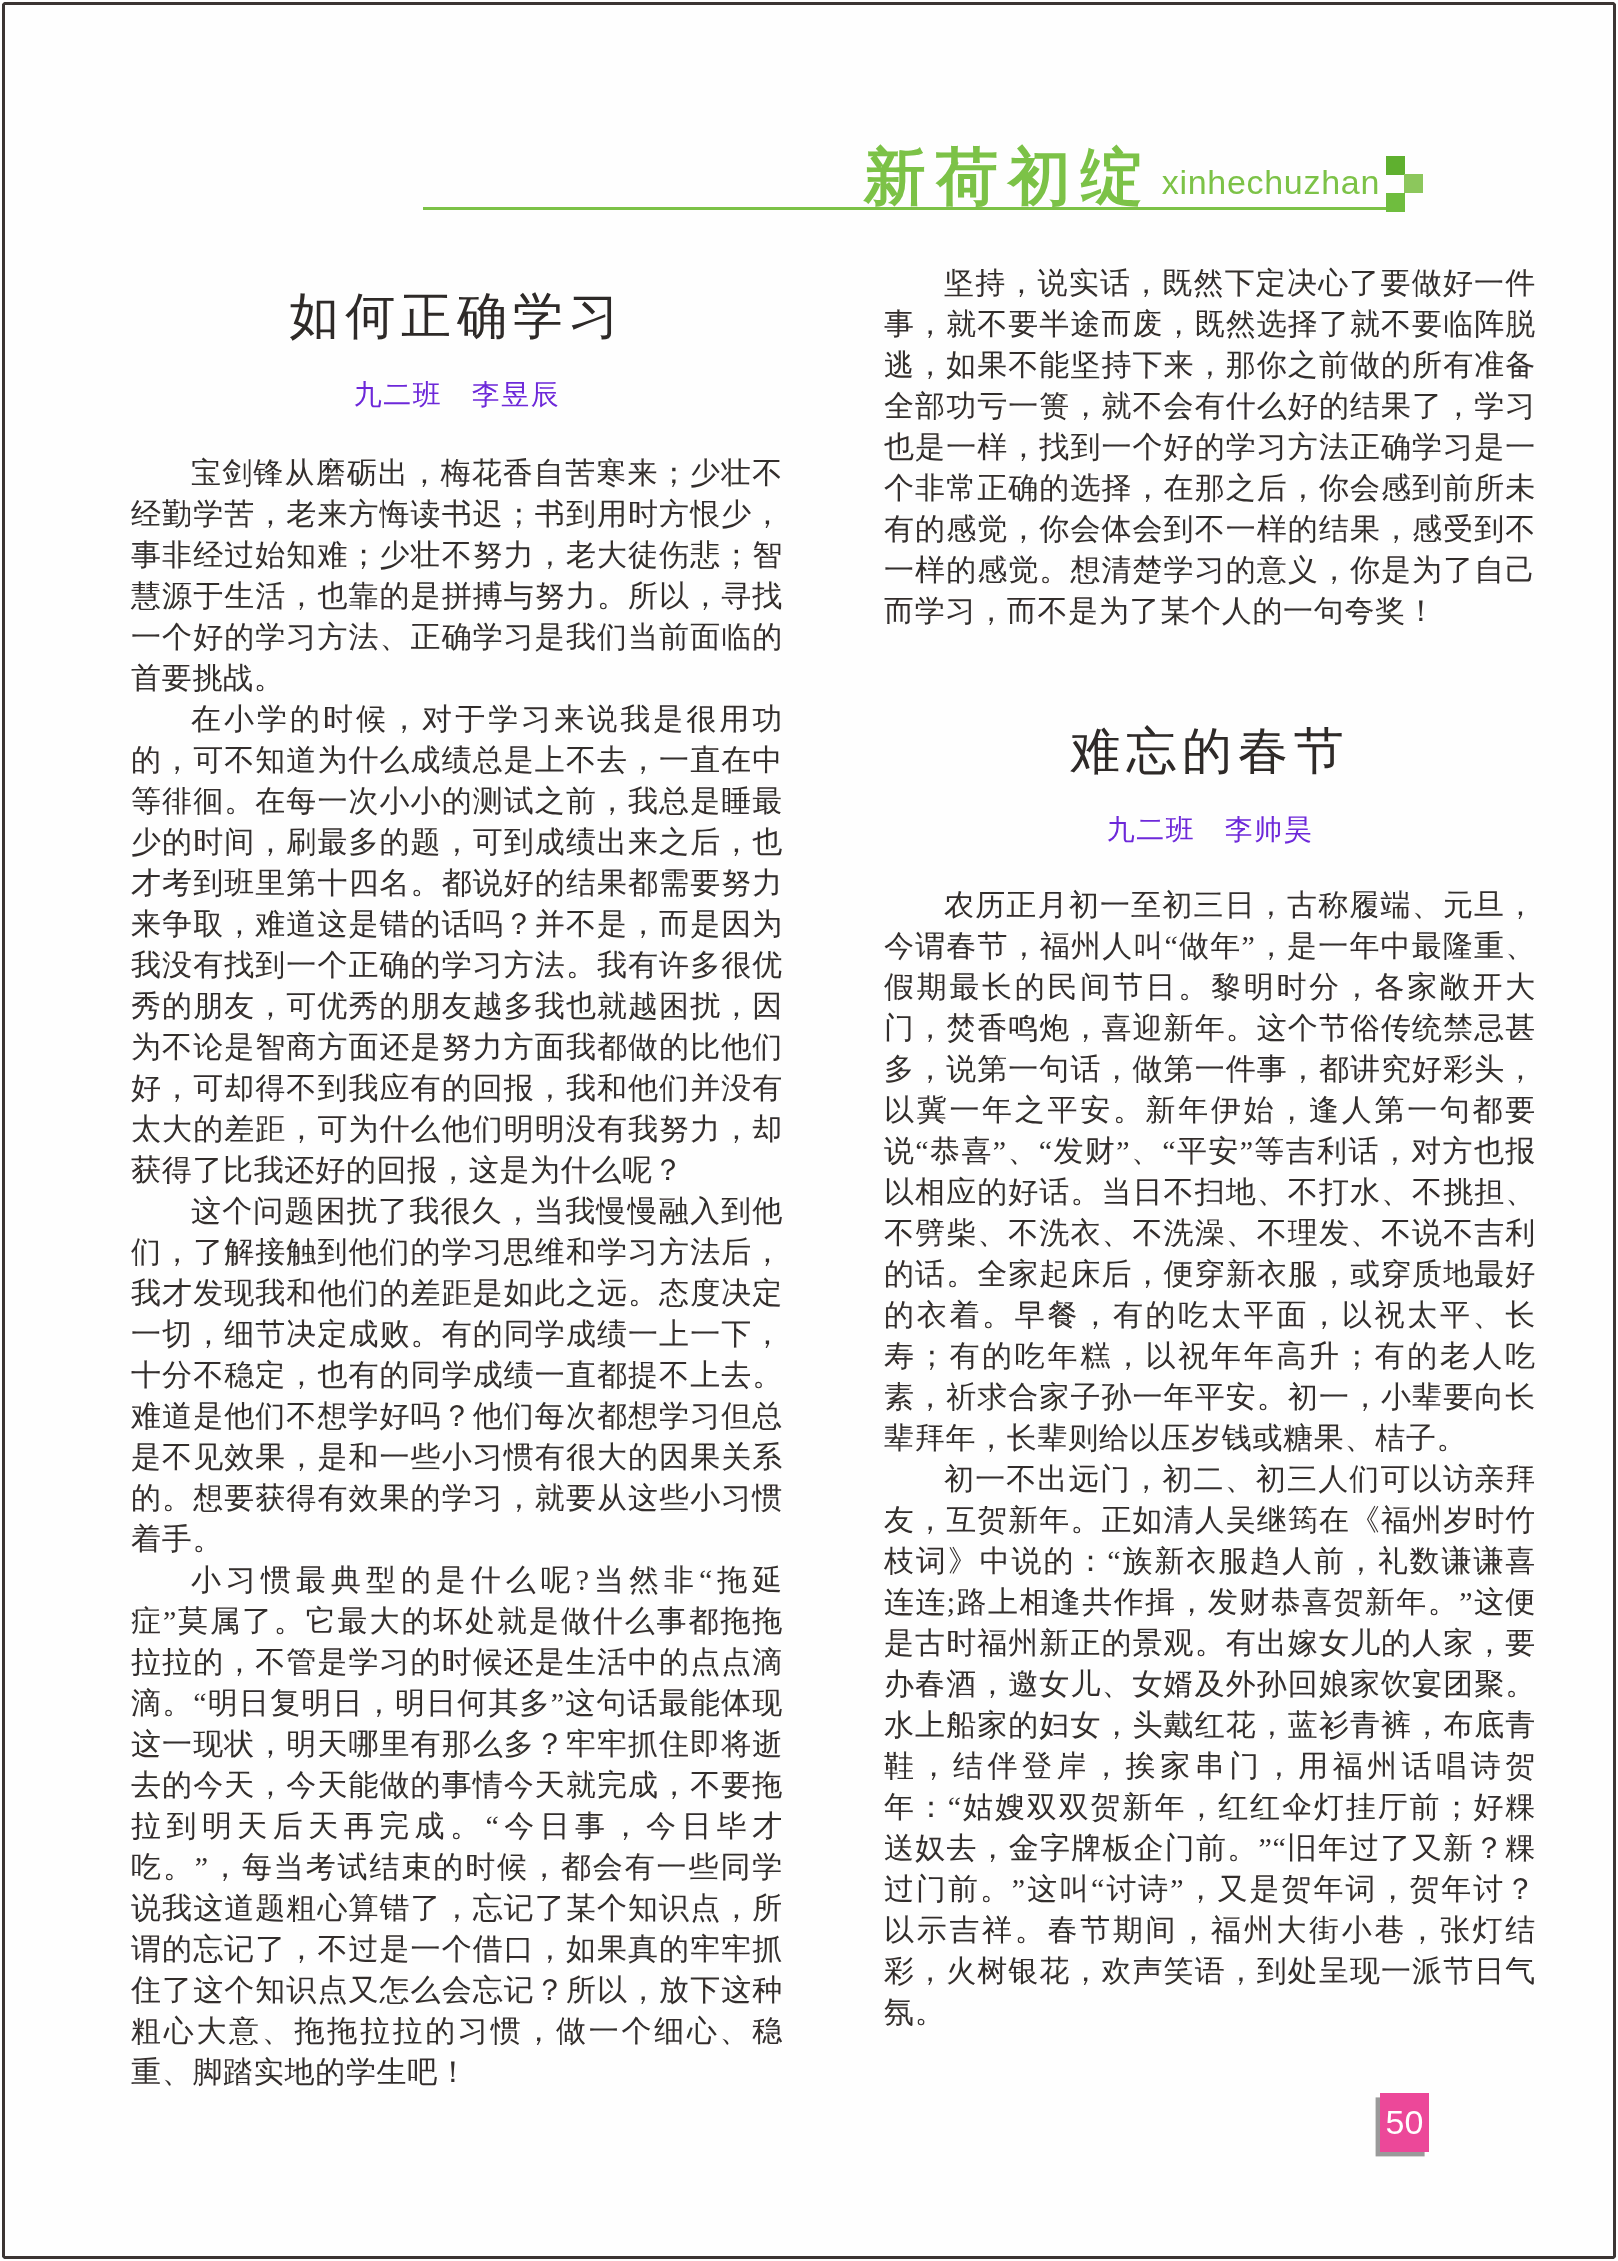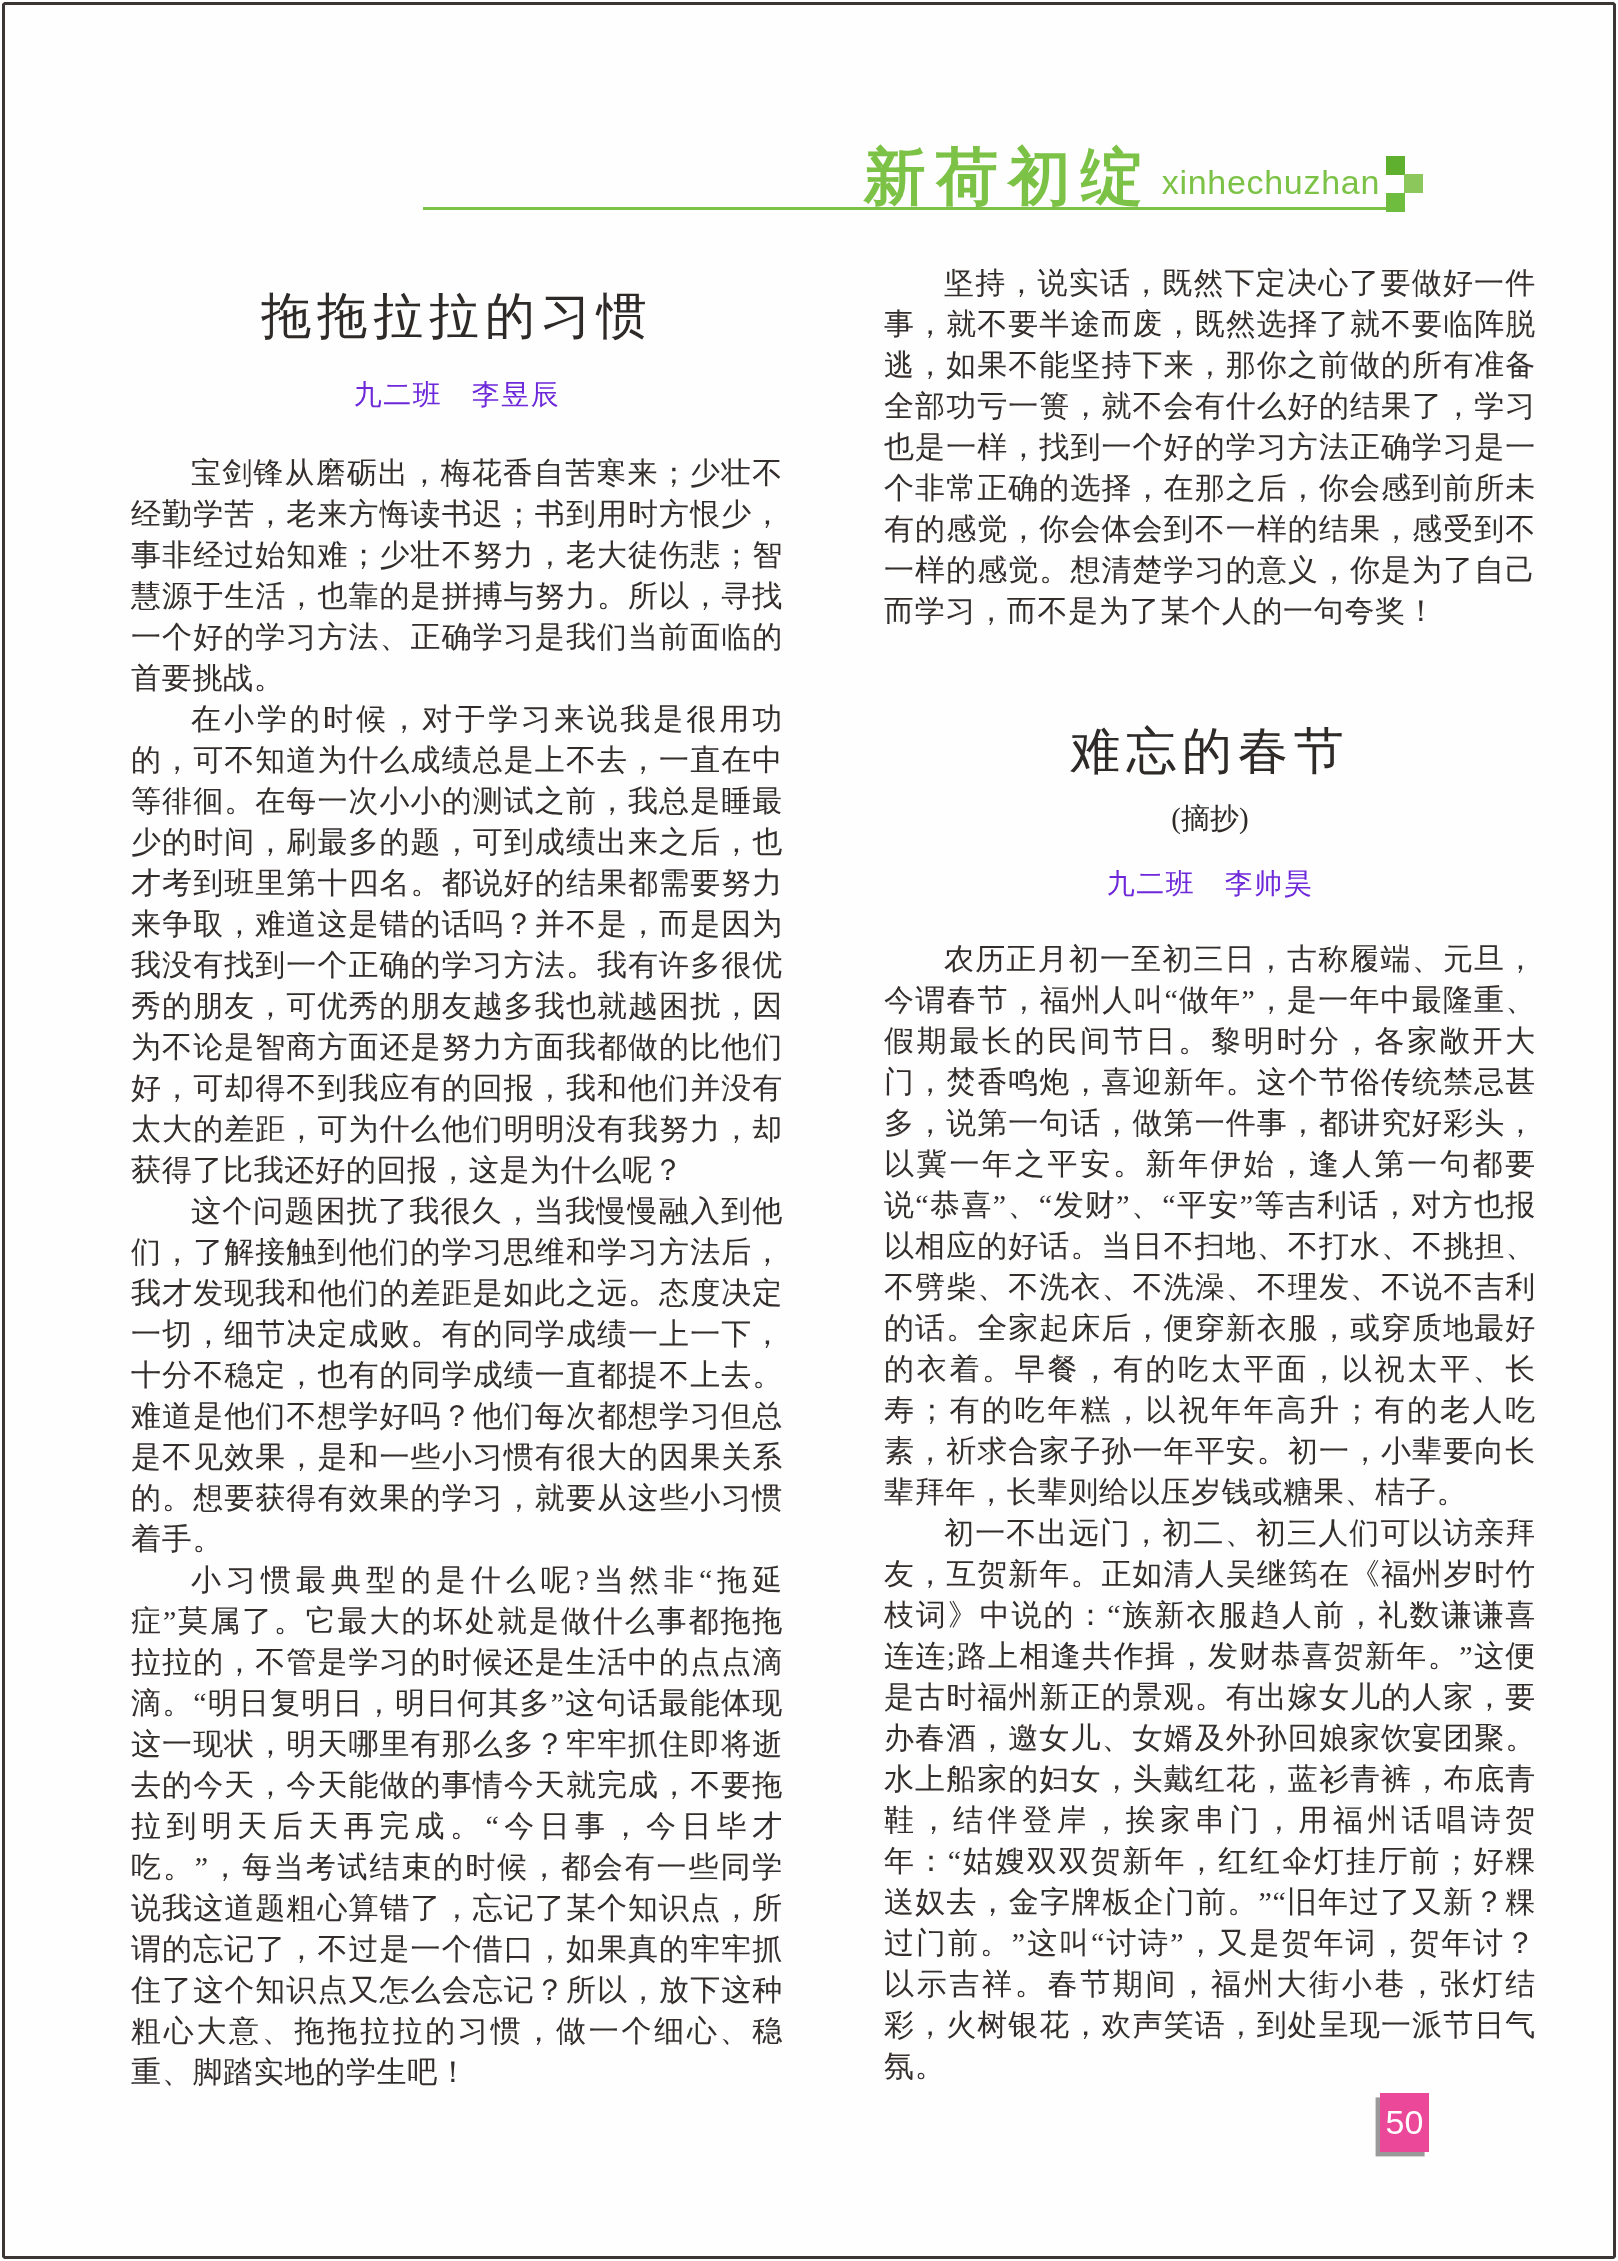--- a/index.html
+++ b/index.html
@@ -86,35 +86,34 @@
     <span class="header-py">xinhechuzhan</span>
   </div>
   <div class="header-line"></div>
   <div class="header-squares">
     <span class="sq sq1"></span>
     <span class="sq sq2"></span>
     <span class="sq sq3"></span>
   </div>
 
   <section class="col col-left">
-    <h1 class="essay-title">拖拖拉拉的习惯</h1>
+    <h1 class="essay-title">如何正确学习</h1>
     <div class="essay-author">九二班　李昱辰</div>
     <div class="essay-body">
       <p class="body-p">宝剑锋从磨砺出，梅花香自苦寒来；少壮不经勤学苦，老来方悔读书迟；书到用时方恨少，事非经过始知难；少壮不努力，老大徒伤悲；智慧源于生活，也靠的是拼搏与努力。所以，寻找一个好的学习方法、正确学习是我们当前面临的首要挑战。</p>
       <p class="body-p">在小学的时候，对于学习来说我是很用功的，可不知道为什么成绩总是上不去，一直在中等徘徊。在每一次小小的测试之前，我总是睡最少的时间，刷最多的题，可到成绩出来之后，也才考到班里第十四名。都说好的结果都需要努力来争取，难道这是错的话吗？并不是，而是因为我没有找到一个正确的学习方法。我有许多很优秀的朋友，可优秀的朋友越多我也就越困扰，因为不论是智商方面还是努力方面我都做的比他们好，可却得不到我应有的回报，我和他们并没有太大的差距，可为什么他们明明没有我努力，却获得了比我还好的回报，这是为什么呢？</p>
       <p class="body-p">这个问题困扰了我很久，当我慢慢融入到他们，了解接触到他们的学习思维和学习方法后，我才发现我和他们的差距是如此之远。态度决定一切，细节决定成败。有的同学成绩一上一下，十分不稳定，也有的同学成绩一直都提不上去。难道是他们不想学好吗？他们每次都想学习但总是不见效果，是和一些小习惯有很大的因果关系的。想要获得有效果的学习，就要从这些小习惯着手。</p>
       <p class="body-p">小习惯最典型的是什么呢?当然非“拖延症”莫属了。它最大的坏处就是做什么事都拖拖拉拉的，不管是学习的时候还是生活中的点点滴滴。“明日复明日，明日何其多”这句话最能体现这一现状，明天哪里有那么多？牢牢抓住即将逝去的今天，今天能做的事情今天就完成，不要拖拉到明天后天再完成。“今日事，今日毕才吃。”，每当考试结束的时候，都会有一些同学说我这道题粗心算错了，忘记了某个知识点，所谓的忘记了，不过是一个借口，如果真的牢牢抓住了这个知识点又怎么会忘记？所以，放下这种粗心大意、拖拖拉拉的习惯，做一个细心、稳重、脚踏实地的学生吧！</p>
     </div>
   </section>
 
   <section class="col col-right">
     <p class="body-p">坚持，说实话，既然下定决心了要做好一件事，就不要半途而废，既然选择了就不要临阵脱逃，如果不能坚持下来，那你之前做的所有准备全部功亏一篑，就不会有什么好的结果了，学习也是一样，找到一个好的学习方法正确学习是一个非常正确的选择，在那之后，你会感到前所未有的感觉，你会体会到不一样的结果，感受到不一样的感觉。想清楚学习的意义，你是为了自己而学习，而不是为了某个人的一句夸奖！</p>
     <div class="essay2-head">
       <h2 class="essay-title">难忘的春节</h2>
-      <div class="essay-subtitle">(摘抄)</div>
       <div class="essay-author">九二班　李帅昊</div>
     </div>
     <div class="essay-body">
       <p class="body-p">农历正月初一至初三日，古称履端、元旦，今谓春节，福州人叫“做年”，是一年中最隆重、假期最长的民间节日。黎明时分，各家敞开大门，焚香鸣炮，喜迎新年。这个节俗传统禁忌甚多，说第一句话，做第一件事，都讲究好彩头，以冀一年之平安。新年伊始，逢人第一句都要说“恭喜”、“发财”、“平安”等吉利话，对方也报以相应的好话。当日不扫地、不打水、不挑担、不劈柴、不洗衣、不洗澡、不理发、不说不吉利的话。全家起床后，便穿新衣服，或穿质地最好的衣着。早餐，有的吃太平面，以祝太平、长寿；有的吃年糕，以祝年年高升；有的老人吃素，祈求合家子孙一年平安。初一，小辈要向长辈拜年，长辈则给以压岁钱或糖果、桔子。</p>
       <p class="body-p">初一不出远门，初二、初三人们可以访亲拜友，互贺新年。正如清人吴继筠在《福州岁时竹枝词》中说的：“族新衣服趋人前，礼数谦谦喜连连;路上相逢共作揖，发财恭喜贺新年。”这便是古时福州新正的景观。有出嫁女儿的人家，要办春酒，邀女儿、女婿及外孙回娘家饮宴团聚。水上船家的妇女，头戴红花，蓝衫青裤，布底青鞋，结伴登岸，挨家串门，用福州话唱诗贺年：“姑嫂双双贺新年，红红伞灯挂厅前；好粿送奴去，金字牌板企门前。”“旧年过了又新？粿过门前。”这叫“讨诗”，又是贺年词，贺年讨？以示吉祥。春节期间，福州大街小巷，张灯结彩，火树银花，欢声笑语，到处呈现一派节日气氛。</p>
     </div>
   </section>
 
   <div class="page-number">50</div>
 </div>

